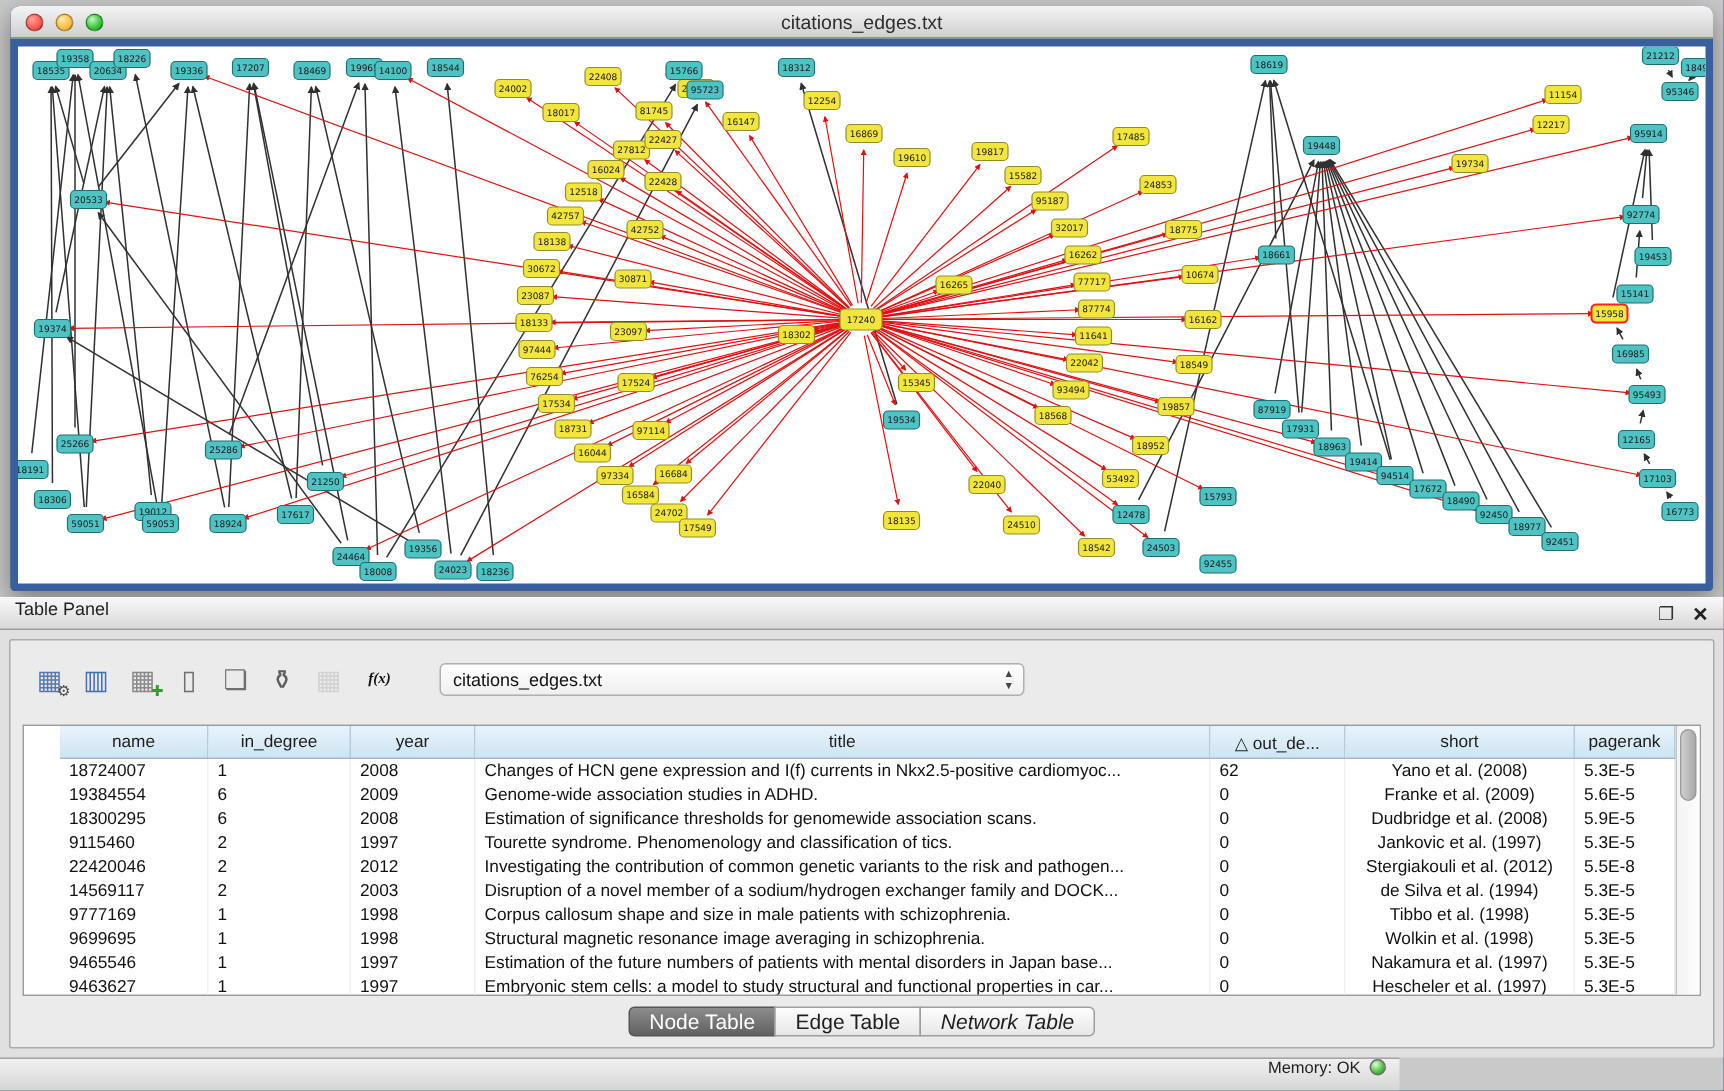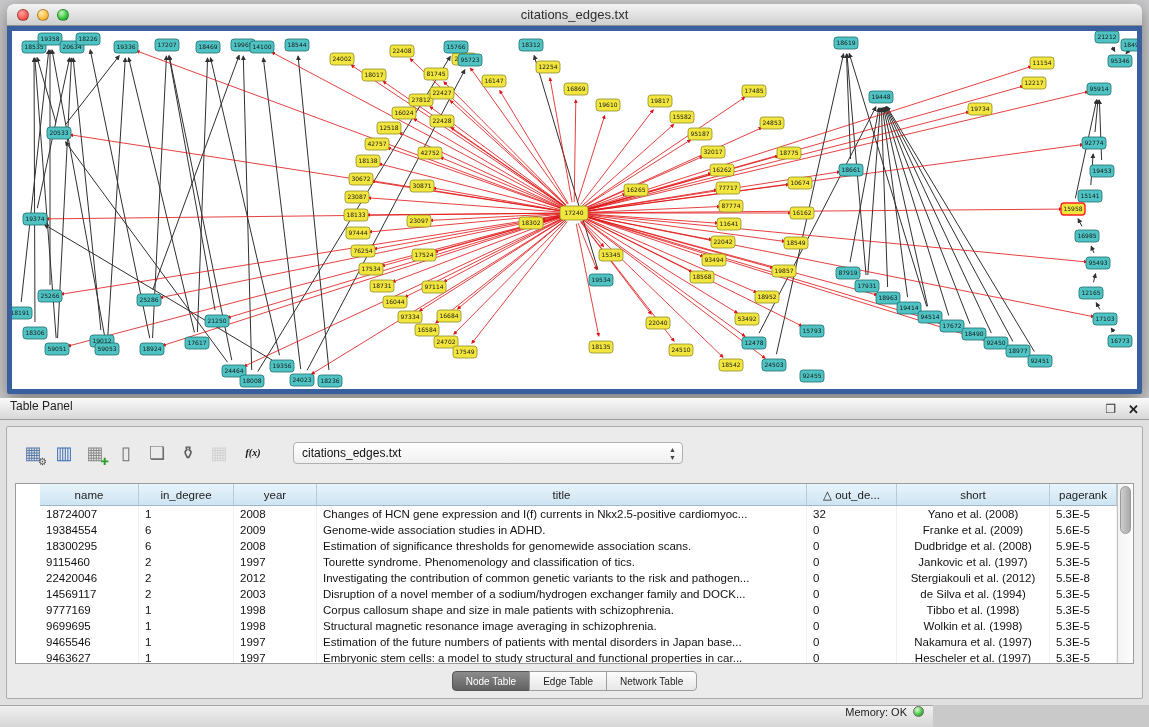--- a/index.html
+++ b/index.html
@@ -39,23 +39,23 @@
   .table-area{flex:1;overflow:hidden;padding-left:24px;}
   table{width:100%;border-collapse:collapse;table-layout:fixed;}
   thead th{height:19px;background:linear-gradient(#e8f4fb,#cde4f2);border-right:1px solid #b4cbda;border-bottom:1px solid #9fb8c9;font-weight:normal;font-size:11.5px;color:#1d1d1d;overflow:hidden;white-space:nowrap;}
   tbody td{height:16px;padding:0 6px;font-size:11.5px;color:#111;white-space:nowrap;overflow:hidden;border-right:1px solid #f1f1f1;}
   td.col5{text-align:center;}
   .col0{width:96px}.col1{width:92px}.col2{width:80px}.col3{width:487px}.col4{width:87px}.col5{width:150px}
   .vscroll{width:15px;border-left:1px solid #c3c3c3;background:linear-gradient(90deg,#f3f3f3,#fdfdfd);position:relative;}
   .vthumb{position:absolute;left:2px;right:2px;top:2px;height:48px;border-radius:6px;background:linear-gradient(90deg,#cfcfcf,#a9a9a9);border:1px solid #9a9a9a;box-sizing:border-box;}
 
   .tabsbar{position:absolute;left:0;right:0;bottom:7px;display:flex;justify-content:center;}
-  .seg{height:20px;padding:0 13px;font-size:10px;font-family:inherit;border:1px solid #9e9e9e;background:linear-gradient(#fdfdfd,#e7e7e7);color:#1e1e1e;margin-left:-1px;}
+  .seg{height:20px;padding:0 13px;font-size:14px;font-family:inherit;border:1px solid #9e9e9e;background:linear-gradient(#fdfdfd,#e7e7e7);color:#1e1e1e;margin-left:-1px;}
   .seg:first-child{border-radius:4px 0 0 4px;margin-left:0;}
-  .seg:last-child{border-radius:0 4px 4px 0;}
+  .seg:last-child{border-radius:0 4px 4px 0;font-style:italic;}
   .seg.active{background:linear-gradient(#8c8c8c,#616161);color:#fff;border-color:#565656;}
 
   
   .statusbar{position:absolute;left:0;bottom:0;width:933px;height:22px;background:linear-gradient(#f0f0f0,#d6d6d6);border-top:1px solid #a5a5a5;display:flex;align-items:flex-start;justify-content:flex-end;gap:6px;padding-right:9px;box-sizing:border-box;}
   .mem-label{font-size:11px;color:#222;}
   .mem-dot{width:11px;height:11px;border-radius:50%;border:1px solid #6a6a6a;background:radial-gradient(circle at 35% 30%,#defcdc,#43c23d 60%,#259423);box-sizing:border-box;}
 </style>
 </head>
 <body>
 
@@ -771,21 +771,21 @@
                 <th class="col5">short</th>
                 <th class="col6">pagerank</th>
               </tr>
           </thead>
           <tbody>
               <tr>
                 <td class="col0">18724007</td>
                 <td class="col1">1</td>
                 <td class="col2">2008</td>
                 <td class="col3">Changes of HCN gene expression and I(f) currents in Nkx2.5-positive cardiomyoc...</td>
-                <td class="col4">32</td>
+                <td class="col4">62</td>
                 <td class="col5">Yano et al. (2008)</td>
                 <td class="col6">5.3E-5</td>
               </tr>
               <tr>
                 <td class="col0">19384554</td>
                 <td class="col1">6</td>
                 <td class="col2">2009</td>
                 <td class="col3">Genome-wide association studies in ADHD.</td>
                 <td class="col4">0</td>
                 <td class="col5">Franke et al. (2009)</td>

